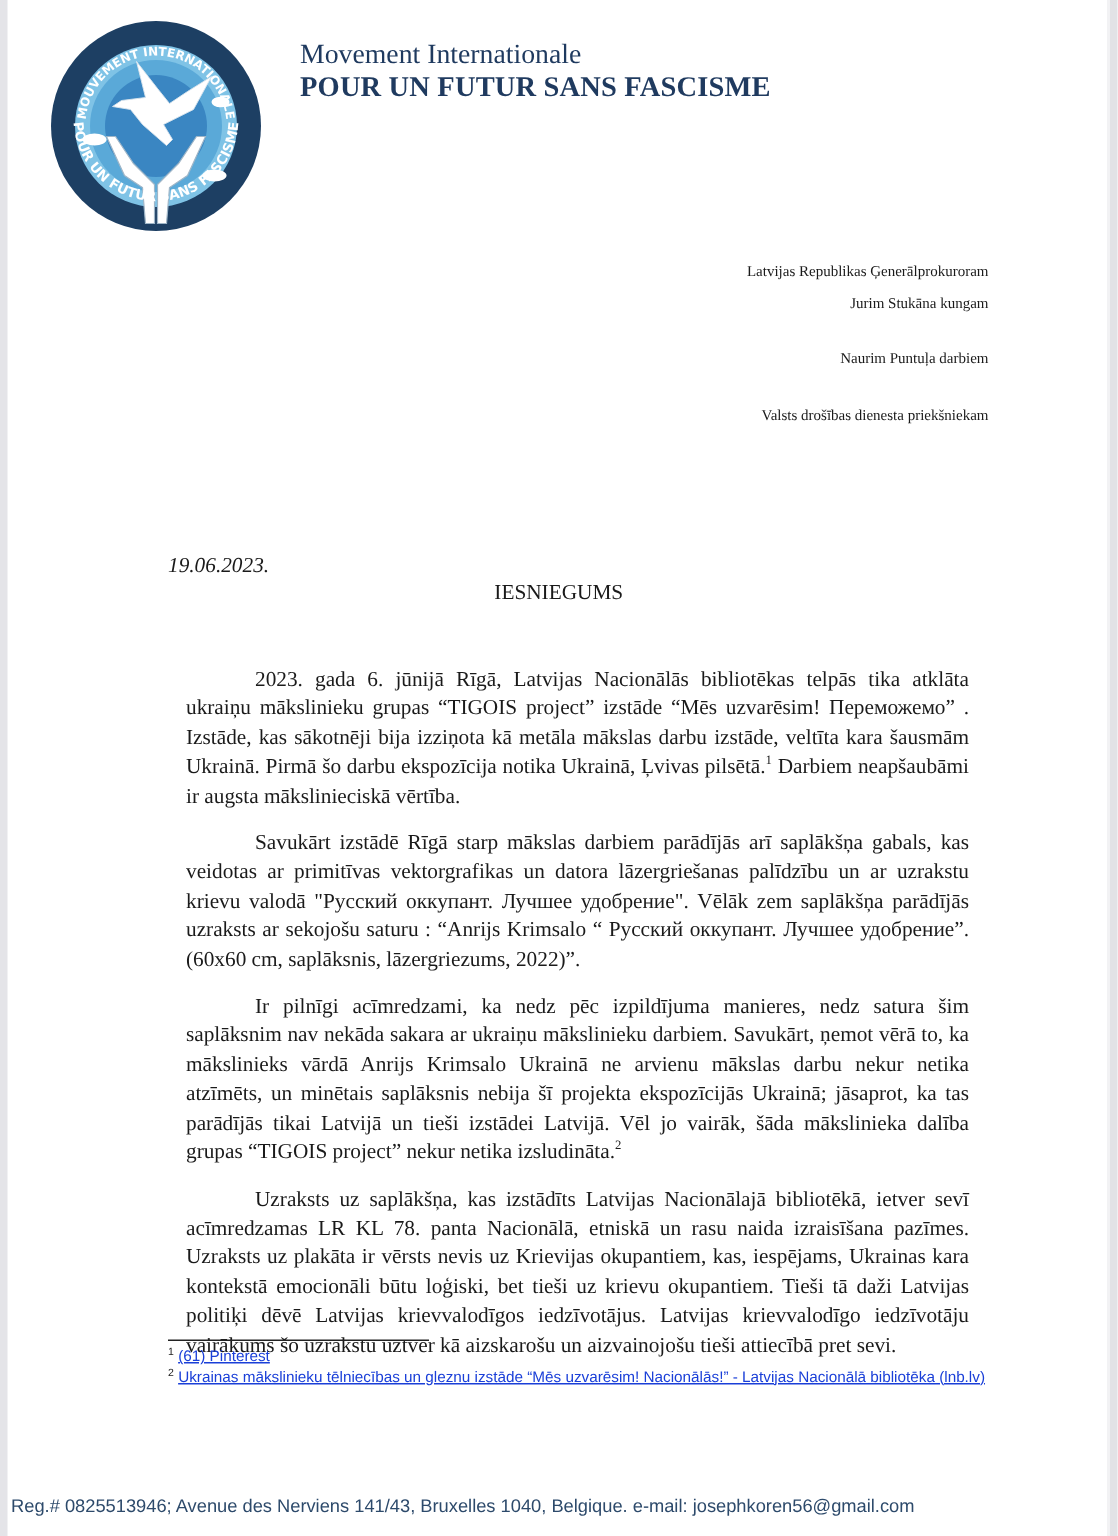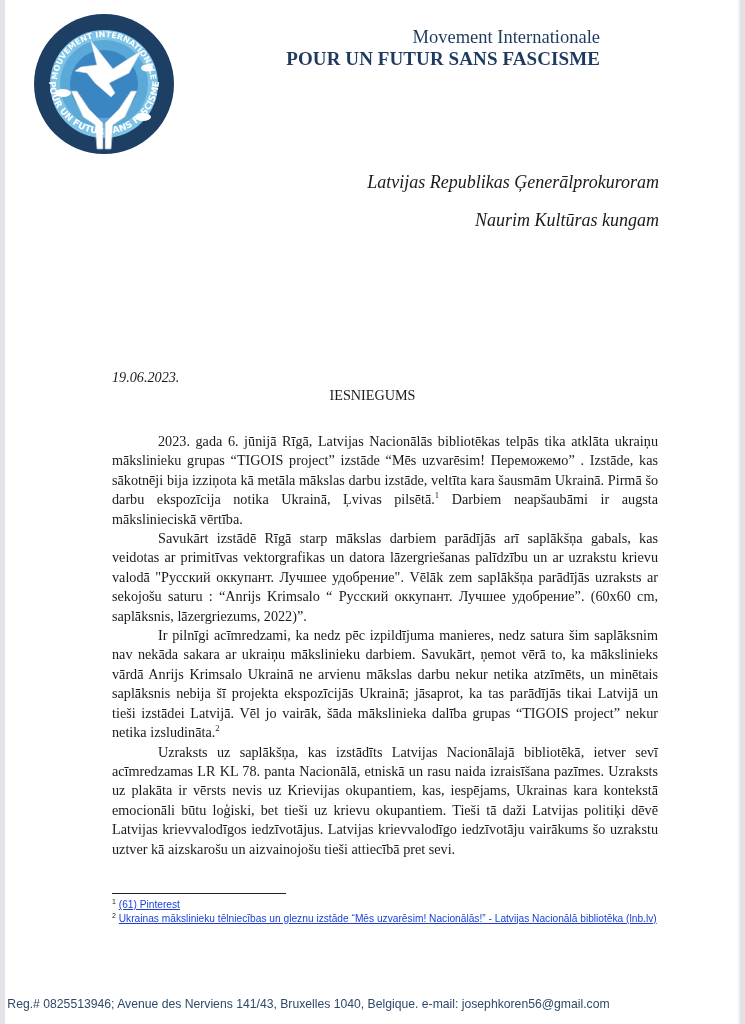--- a/index.html
+++ b/index.html
@@ -8,33 +8,33 @@
     background:#ffffff;
     font-family:"Liberation Serif", "DejaVu Serif", serif;
     color:#1a1a1a;
   }
   .edge-left { position:absolute; left:0; top:0; width:5px; height:1024px; background:#e4e4e8; }
   .edge-right { position:absolute; right:0; top:0; width:7px; height:1024px; background:#e2e2e6; }
   .edge-right::before { content:""; position:absolute; left:0; top:0; width:2px; height:100%; background:#f2f2f4; }
 
   .logo { position:absolute; left:33px; top:13px; width:142px; height:142px; }
 
-  .org { position:absolute; left:200px; top:26px; width:400px; text-align:right; color:#1f3a5f; }
+  .org { position:absolute; left:200px; top:26px; width:400px; text-align:left; color:#1f3a5f; }
   .org-sub { font-size:18.5px; line-height:22px; }
   .org-main { font-size:19px; font-weight:bold; line-height:22px; letter-spacing:0.1px; }
 
-  .addressees { position:absolute; right:86px; top:172px; text-align:right; font-size:18px; line-height:20.5px;font-style:italic; }
+  .addressees { position:absolute; right:86px; top:172px; text-align:right; font-size:10px; line-height:20.5px; }
   .addressee { margin-bottom:17px; }
   .addressee div { white-space:nowrap; }
 
   .date { position:absolute; left:112px; top:369px; font-size:14.2px;font-style:italic; }
   .doc-title { position:absolute; left:0; width:745px; top:387px; text-align:center; font-size:14.2px; }
 
   .body { position:absolute; left:112px; top:432px; width:546px; font-size:14.2px; line-height:19.4px; text-align:justify; }
-  .body p { margin:0; text-indent:46px; }
+  .body p { margin:12px; text-indent:46px; }
   sup { font-size:8.5px; line-height:0; vertical-align:6px; }
 
   .fn-rule { position:absolute; left:112px; top:893px; width:174px; height:1px; background:#222; }
   .footnotes { position:absolute; left:112px; top:898px; width:560px; font-family:"Liberation Sans","DejaVu Sans",sans-serif; font-size:10.2px; line-height:13.5px; }
   .footnotes sup { font-size:7px; vertical-align:4px; color:#222; }
   .footnotes a { color:#1a3fd8; text-decoration:underline; }
 
   .footer { position:absolute; left:0; width:617px; top:997px; text-align:center; font-family:"Liberation Sans","DejaVu Sans",sans-serif; font-size:12.2px; color:#2d4a6b; }
 </style>
 </head>
@@ -70,25 +70,27 @@
 </svg>
 
 <div class="org">
   <div class="org-sub">Movement Internationale</div>
   <div class="org-main">POUR UN FUTUR SANS FASCISME</div>
 </div>
 
 <div class="addressees">
   <div class="addressee">
     <div>Latvijas Republikas Ģenerālprokuroram</div>
+    <div>Jurim Stukāna kungam</div>
   </div>
   <div class="addressee">
-    <div>Naurim Kultūras kungam</div>
+    <div>Naurim Puntuļa darbiem</div>
   </div>
   <div class="addressee">
+    <div>Valsts drošības dienesta priekšniekam</div>
   </div>
 </div>
 
 <div class="date">19.06.2023.</div>
 <div class="doc-title">IESNIEGUMS</div>
 
 <div class="body">
   <p><span>2023. gada 6. jūnijā Rīgā, Latvijas Nacionālās bibliotēkas telpās tika atklāta ukraiņu mākslinieku grupas “TIGOIS project” izstāde “Mēs uzvarēsim! Переможемо” . Izstāde, kas sākotnēji bija izziņota kā metāla mākslas darbu izstāde, veltīta kara šausmām Ukrainā. Pirmā šo darbu ekspozīcija notika Ukrainā, Ļvivas pilsētā.</span><sup>1</sup><span>  Darbiem neapšaubāmi ir augsta mākslinieciskā vērtība.</span></p>
   <p><span>Savukārt izstādē Rīgā starp mākslas darbiem parādījās arī saplākšņa gabals, kas veidotas ar primitīvas vektorgrafikas un datora lāzergriešanas palīdzību un ar uzrakstu krievu valodā "Русский оккупант. Лучшее удобрение". Vēlāk zem saplākšņa parādījās uzraksts ar sekojošu saturu : “Anrijs Krimsalo “ Русский оккупант. Лучшее удобрение”. (60x60 cm, saplāksnis, lāzergriezums, 2022)”.</span></p>
   <p><span>Ir pilnīgi acīmredzami, ka nedz pēc izpildījuma manieres, nedz satura šim saplāksnim nav nekāda sakara ar ukraiņu mākslinieku darbiem. Savukārt, ņemot vērā to, ka mākslinieks vārdā Anrijs Krimsalo Ukrainā ne arvienu mākslas darbu nekur netika atzīmēts, un minētais saplāksnis nebija šī projekta ekspozīcijās Ukrainā; jāsaprot, ka tas parādījās tikai Latvijā un tieši izstādei Latvijā. Vēl jo vairāk, šāda mākslinieka dalība grupas “TIGOIS project” nekur netika izsludināta.</span><sup>2</sup></p>

